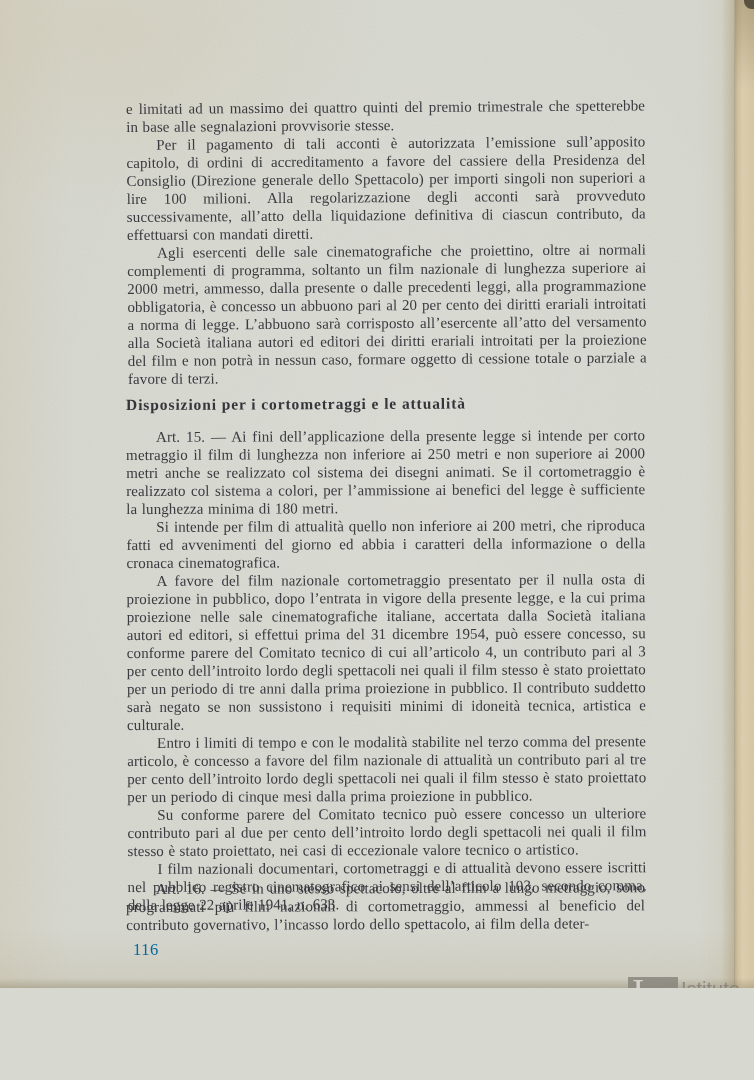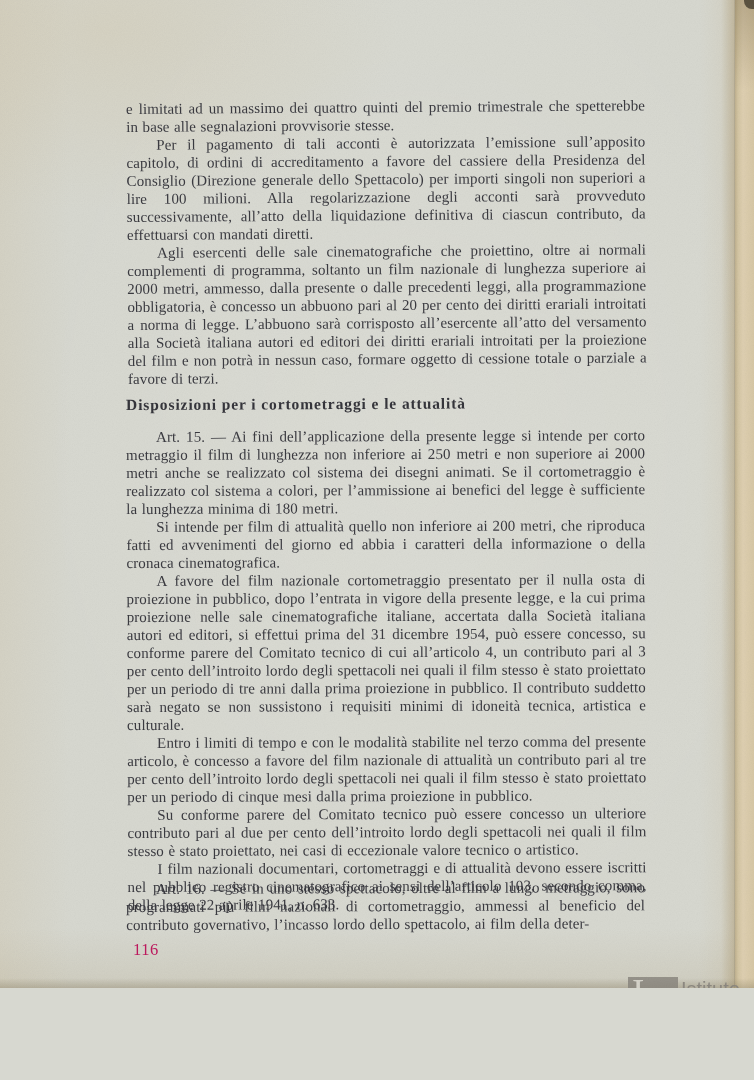--- a/index.html
+++ b/index.html
@@ -54,21 +54,21 @@
   .block-a{top:100px;transform:rotate(-.4deg);transform-origin:0 0;}
   .block-b{top:428px;transform:rotate(-.2deg);transform-origin:0 0;}
   .block-c{top:880px;transform:rotate(-.2deg);transform-origin:0 0;}
   .heading{
     position:absolute;left:126px;top:396px;width:519px;margin:0;
     color:#35353b;font-size:15.5px;font-weight:bold;letter-spacing:.9px;
     transform:rotate(-.25deg);transform-origin:0 0;
   }
   .pagenum{
     position:absolute;left:133px;top:940px;
-    color:#be185d;font-size:16.5px;letter-spacing:.5px;
+    color:#0369a1;font-size:16.5px;letter-spacing:.5px;
   }
 
   
   .watermark{position:absolute;left:628px;top:977px;display:flex;pointer-events:none;}
   .wm-box{
     position:relative;width:50px;height:89px;flex:0 0 auto;
     background:rgba(136,132,124,.82);
     font-family:"Liberation Serif","DejaVu Serif",serif;color:#d5d3ca;
   }
   .wm-box span{position:absolute;line-height:1;}

